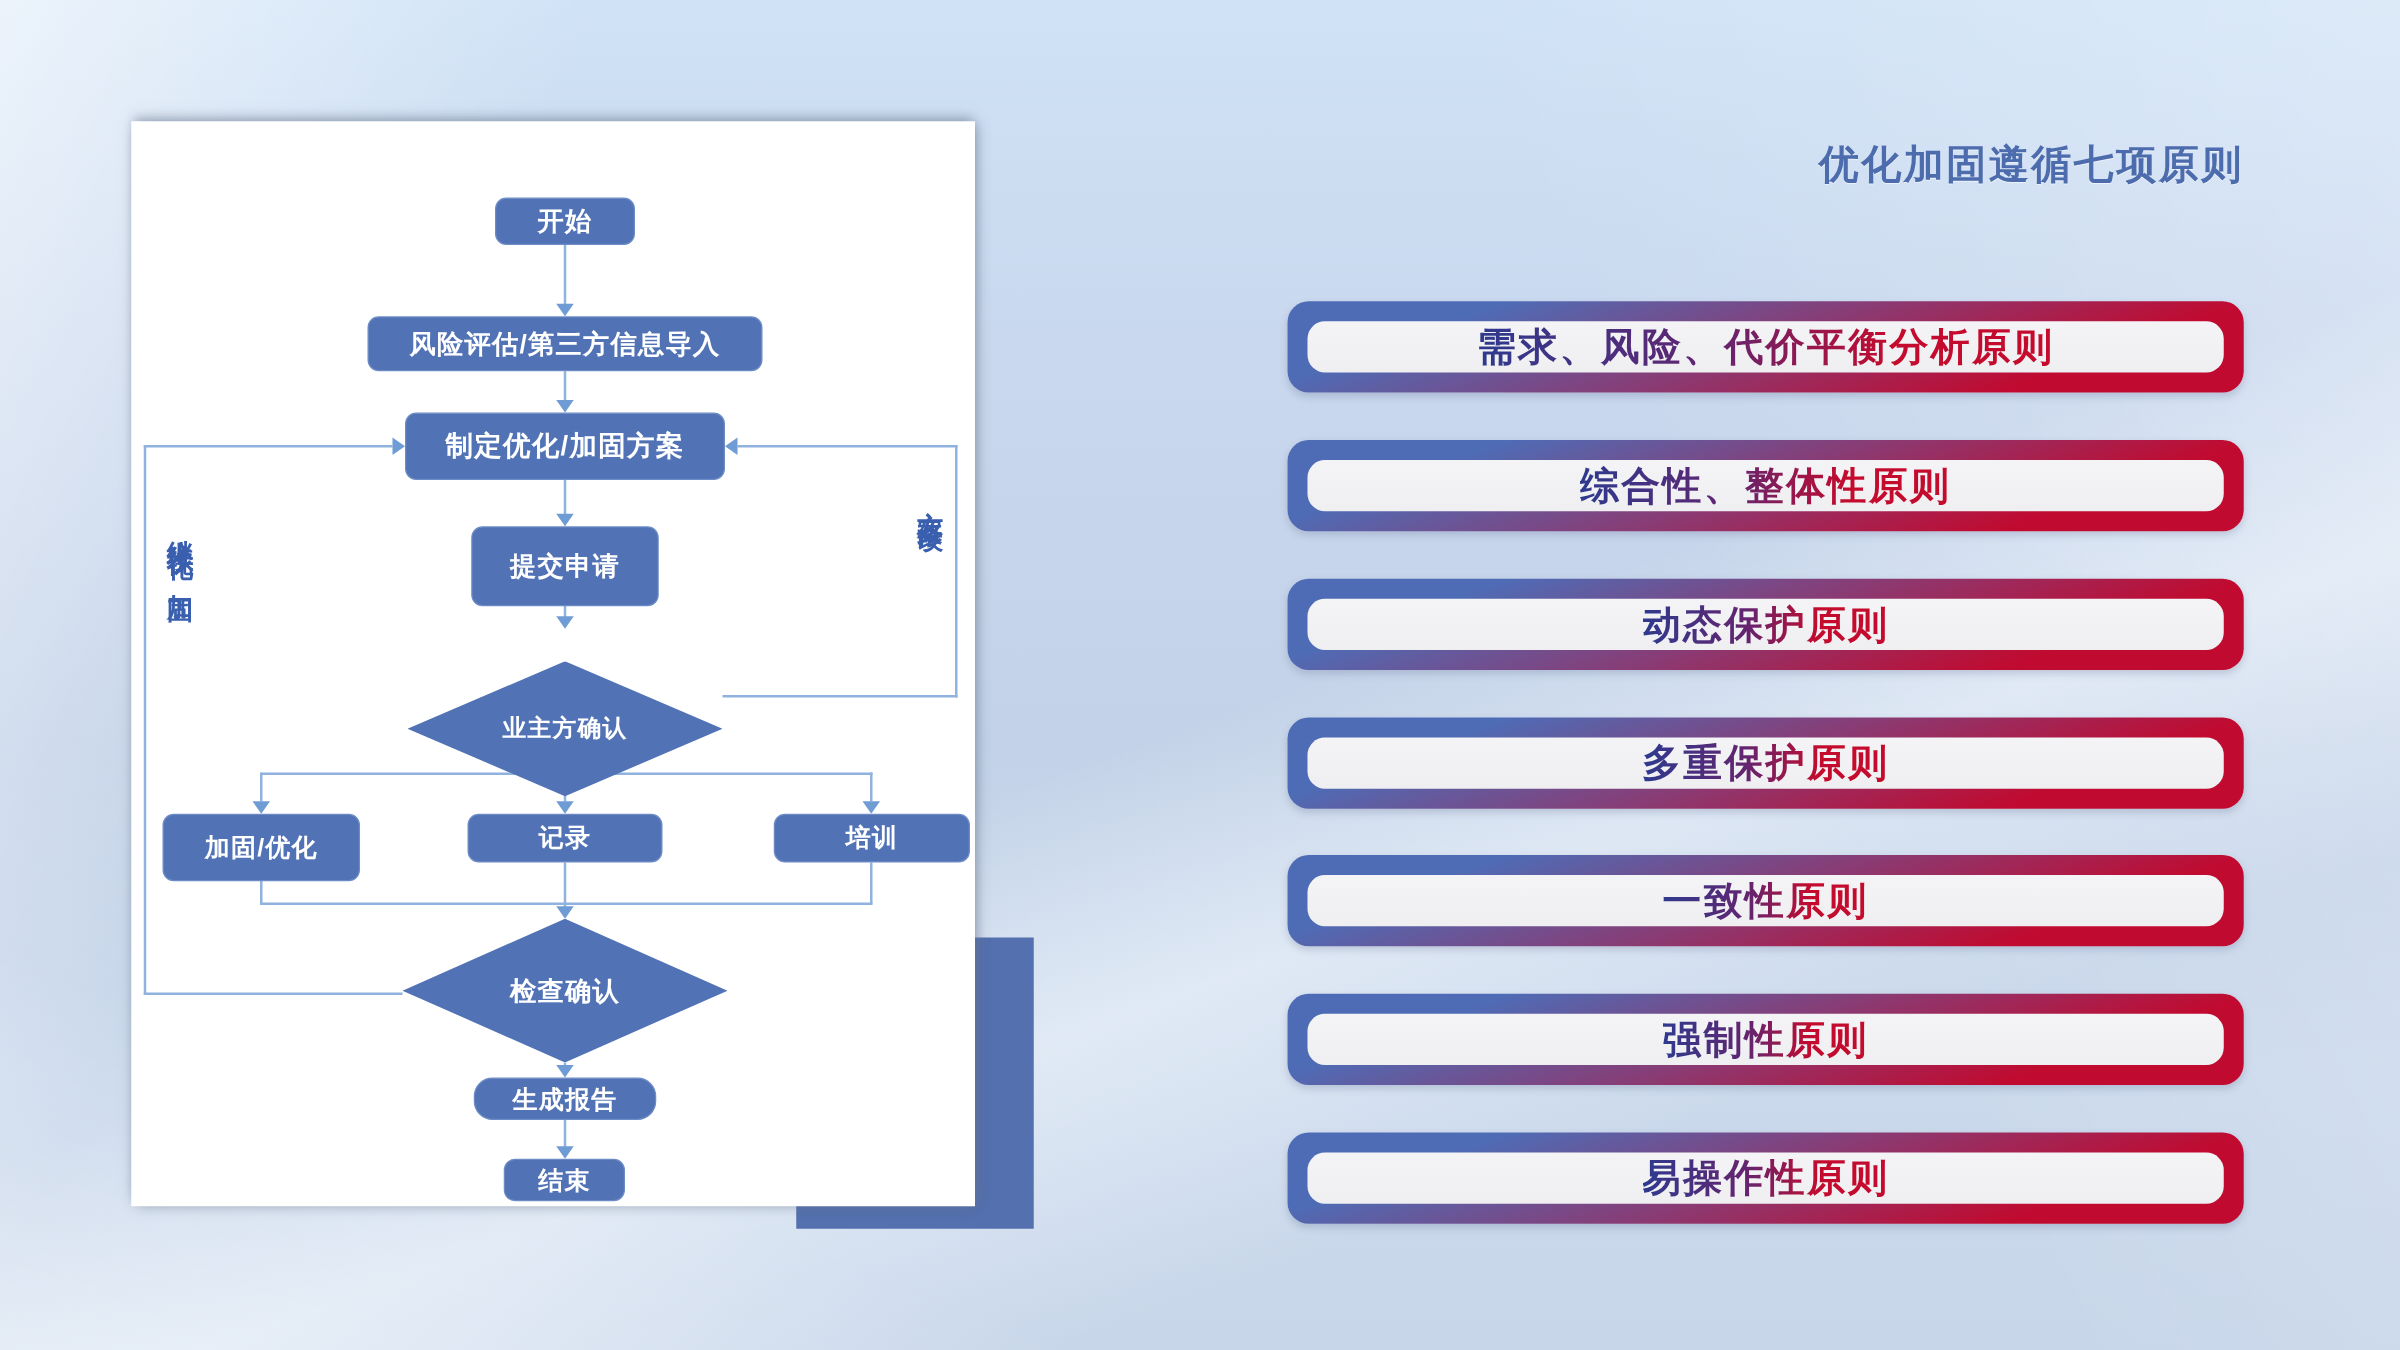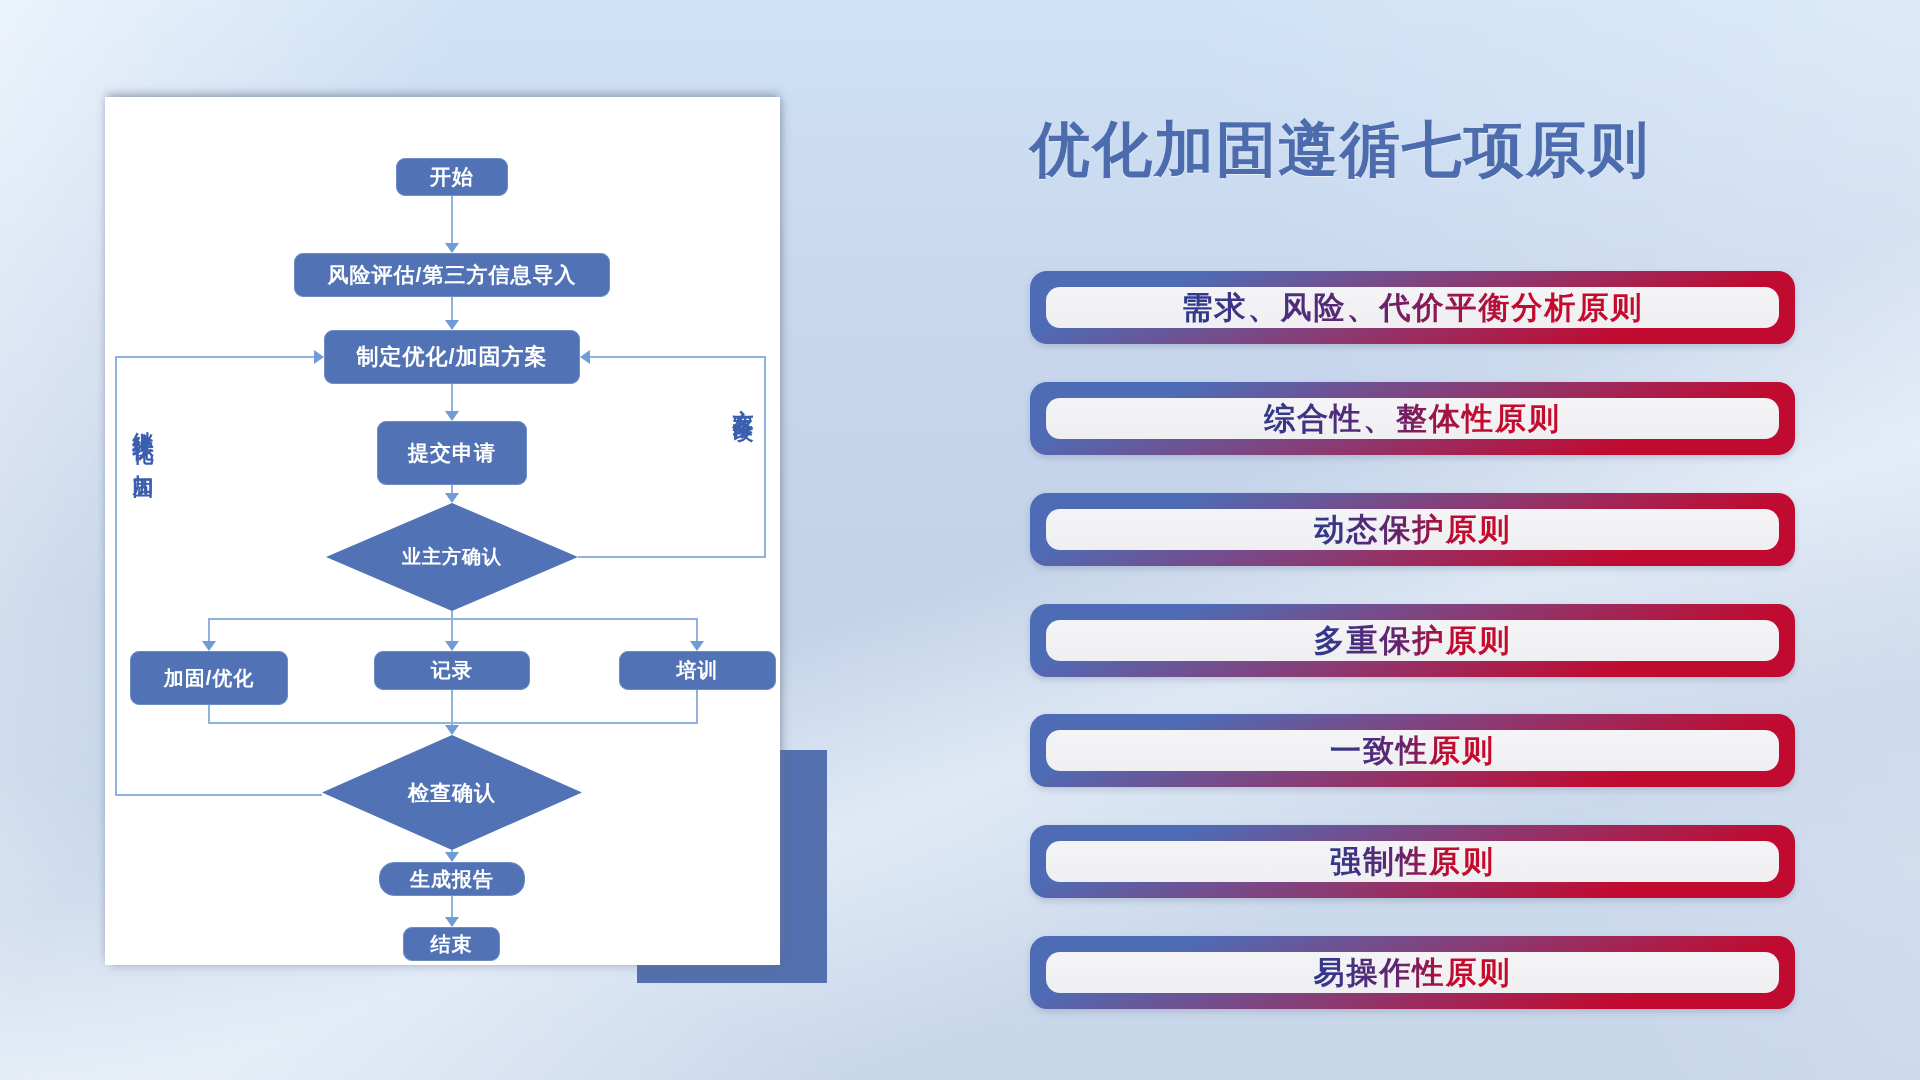--- a/index.html
+++ b/index.html
@@ -39,30 +39,29 @@
   .hline { position:absolute; height:2px; background:#8fb2de; }
   .arr-down { position:absolute; width:0; height:0; border-left:7px solid transparent; border-right:7px solid transparent; border-top:10px solid #6f9cd4; }
   .arr-right { position:absolute; width:0; height:0; border-top:7px solid transparent; border-bottom:7px solid transparent; border-left:10px solid #6f9cd4; }
   .arr-left  { position:absolute; width:0; height:0; border-top:7px solid transparent; border-bottom:7px solid transparent; border-right:10px solid #6f9cd4; }
   .vlabel {
     position:absolute; writing-mode:vertical-rl; text-orientation:upright;
     color:#3a5fae; font-weight:bold; font-size:21px; letter-spacing:4px; line-height:1;
   }
   
   .panel-title {
-    position:absolute; left:1030px; top:110px; width:765px; text-align:left;
-    font-size:60px; font-weight:bold; color:#4d6cad; letter-spacing:2px;
+    position:absolute; left:1030px; top:110px; width:765px; text-align:right;
+    font-size:32px; font-weight:bold; color:#4d6cad; letter-spacing:2px;
     text-shadow:0 1px 0 rgba(255,255,255,.55);
   }
   .principle {
     position:absolute; left:1030px; width:765px; height:73px;
     border-radius:17px; padding:16px;
     background:linear-gradient(160deg,#4e6cb6 18%,#8b3a72 50%,#c10a2f 80%);
     box-shadow:0 3px 6px rgba(90,105,140,.25);
-    margin-top:30px;
   }
   .principle .inner {
     width:100%; height:100%; border-radius:14px;
     background:linear-gradient(180deg,#f4f4f6 0%,#efeff2 100%);
     display:flex; align-items:center; justify-content:center;
   }
   .principle .txt {
     font-size:31px; font-weight:bold; letter-spacing:2px; white-space:nowrap;
     background:linear-gradient(90deg,#2e3a8e 0%,#64246f 42%,#c40b2d 72%);
     -webkit-background-clip:text; background-clip:text;
@@ -124,21 +123,21 @@
   <div class="arr-left" style="left:580px; top:350px;"></div>
 
   <div class="node" style="left:396px; top:158px; width:112px; height:38px;">开始</div>
 
   <div class="node" style="left:294px; top:253px; width:316px; height:44px;">风险评估/第三方信息导入</div>
 
   <div class="node" style="left:324px; top:330px; width:256px; height:54px; font-size:22px;">制定优化/加固方案</div>
 
   <div class="node" style="left:377px; top:421px; width:150px; height:64px;">提交申请</div>
 
-  <div class="diamond" style="left:326px; top:503px; width:252px; height:108px;">业主方确认</div>
+  <div class="diamond" style="left:326px; top:529px; width:252px; height:108px;">业主方确认</div>
 
   <div class="node" style="left:130px; top:651px; width:158px; height:54px; font-size:20px;">加固/优化</div>
 
   <div class="node" style="left:374px; top:651px; width:156px; height:39px; font-size:20px;">记录</div>
 
   <div class="node" style="left:619px; top:651px; width:157px; height:39px; font-size:20px;text-align:center;">培训</div>
 
   <div class="diamond" style="left:322px; top:735px; width:260px; height:115px; font-size:21px;">检查确认</div>
 
   <div class="node" style="left:379px; top:862px; width:146px; height:34px; font-size:20px;border-radius:15px;">生成报告</div>

